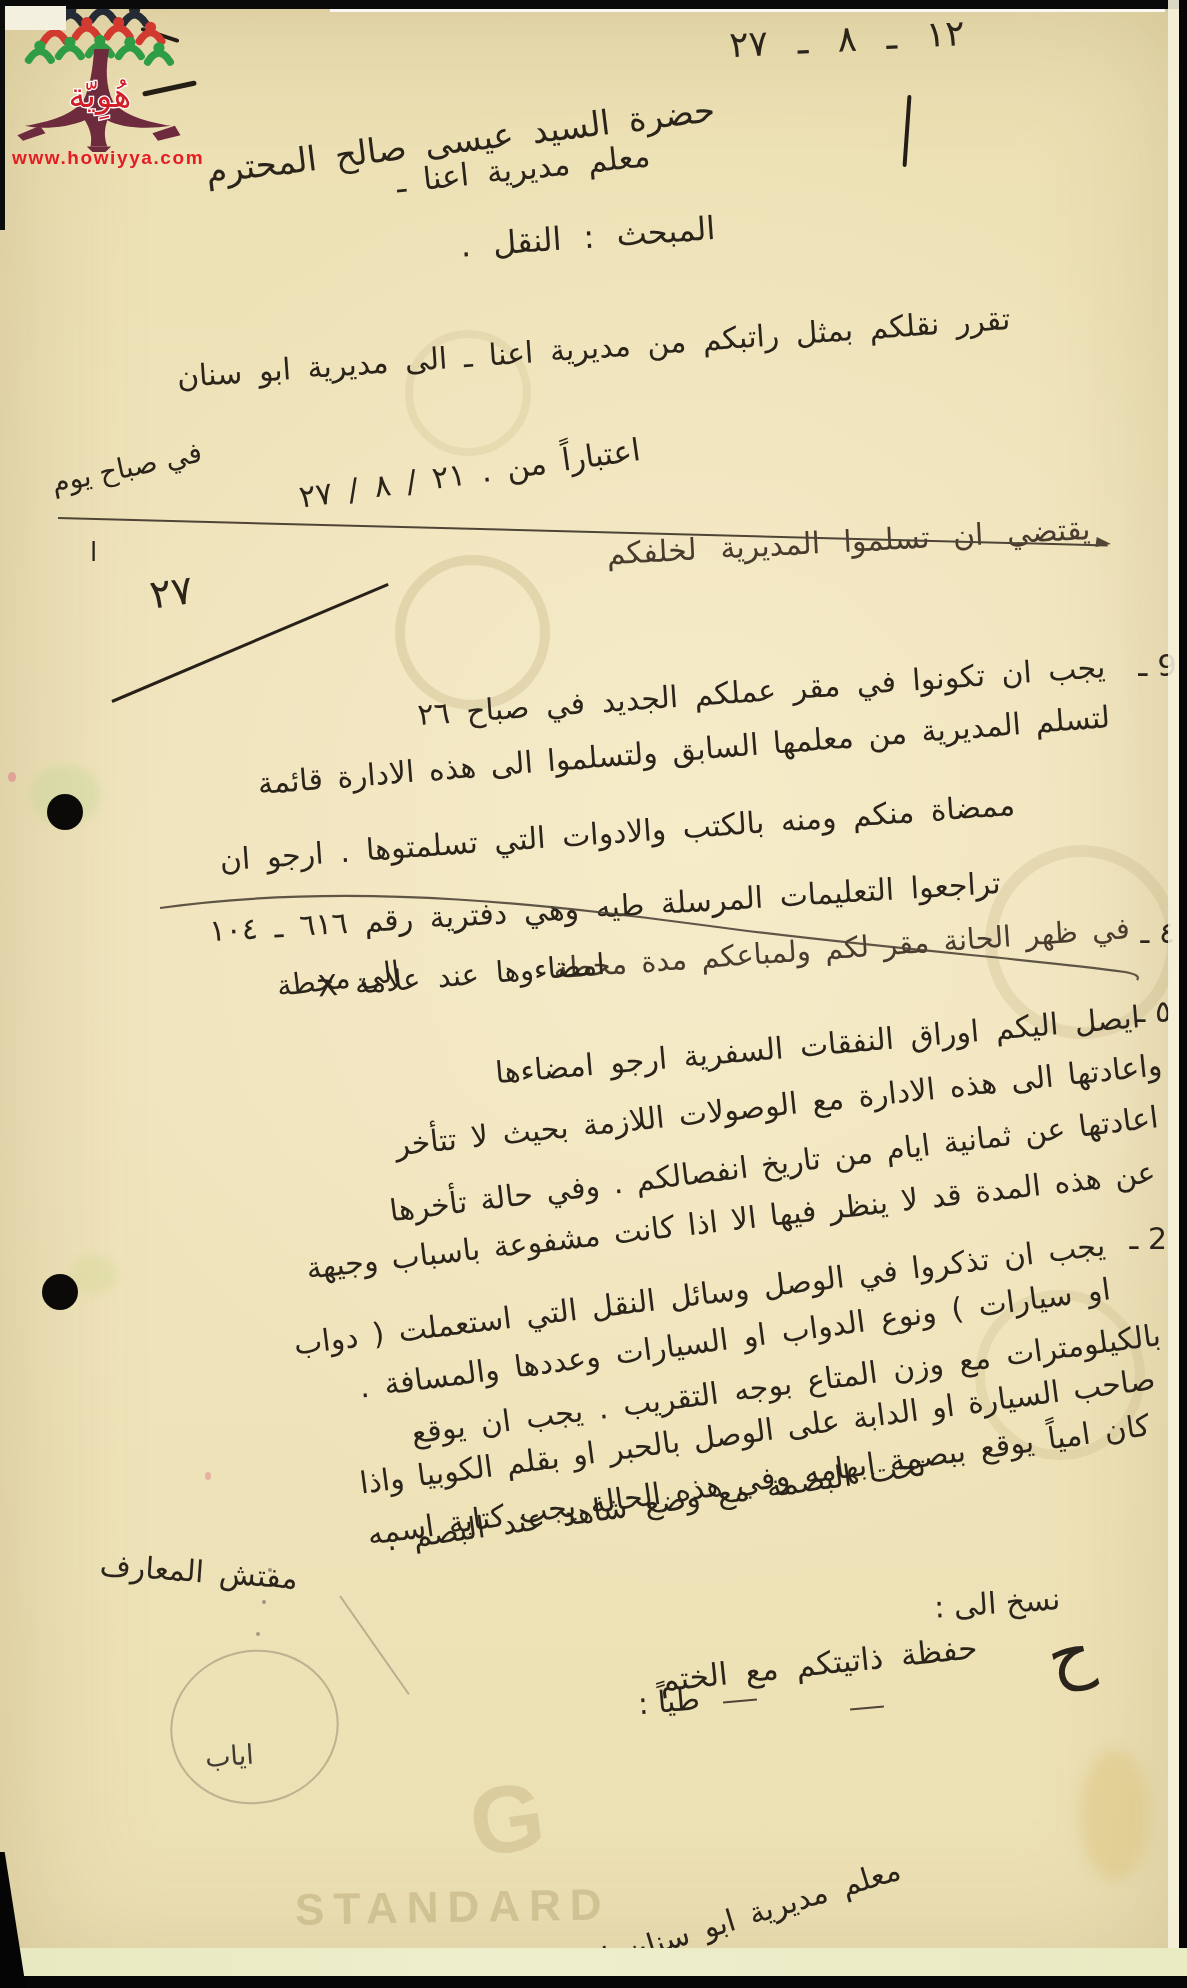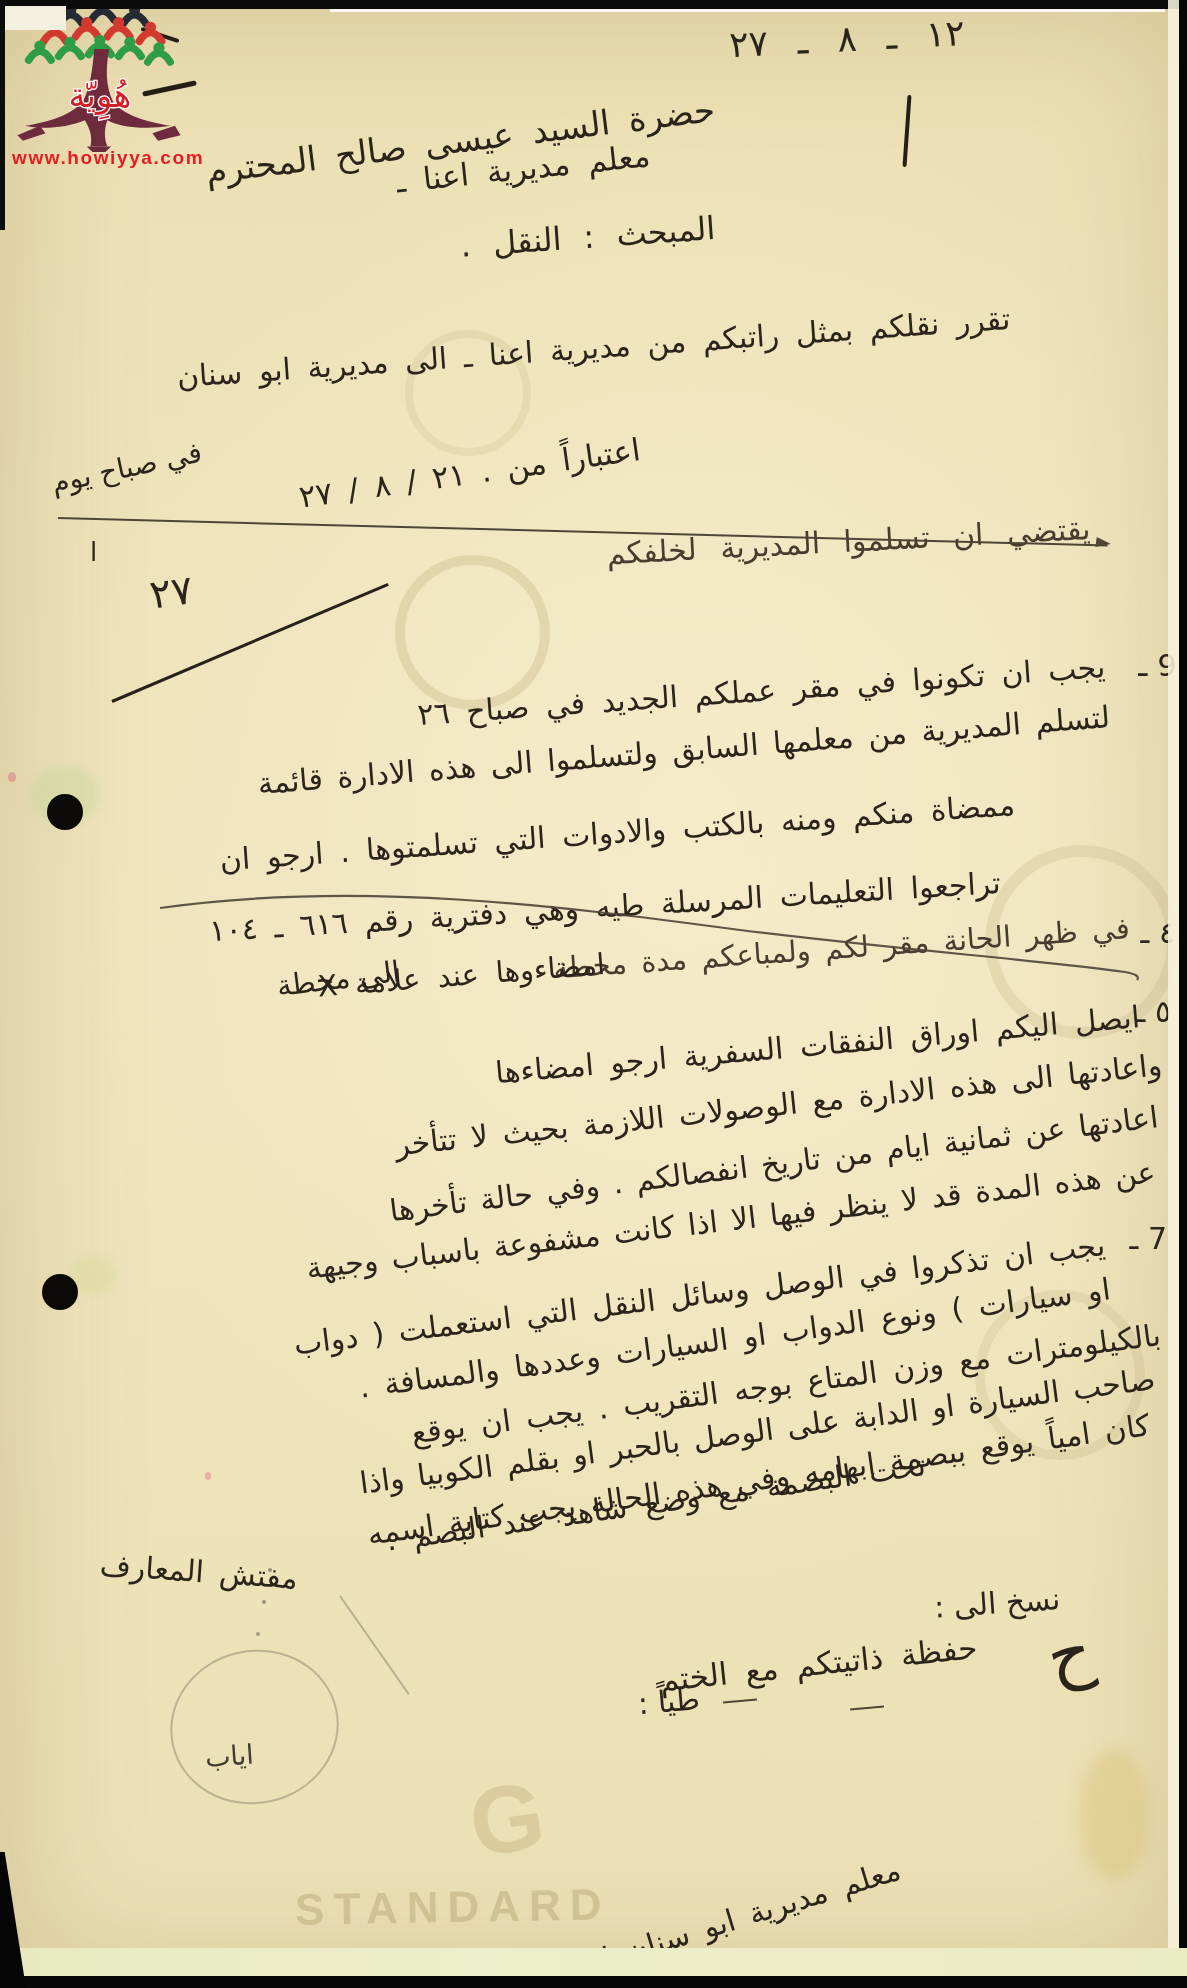--- a/index.html
+++ b/index.html
@@ -75,21 +75,21 @@
   <div class="hw" style="right:12px;top:916px;font-size:30px;">٤ ـ</div>
   <div class="hw" style="right:787px;top:955px;font-size:29px;transform:rotate(-7deg);">الى محطة</div>
   <div class="hw" style="right:582px;top:948px;font-size:29px;word-spacing:8px;transform:rotate(-4.5deg);">امضاءوها عند علامة X</div>
 
   <div class="hw" style="right:16px;top:995px;font-size:30px;">٥ ـ</div>
   <div class="hw" style="right:47px;top:1000px;font-size:30px;word-spacing:7px;transform:rotate(-5deg);">ايصل اليكم اوراق النفقات السفرية ارجو امضاءها</div>
   <div class="hw" style="right:25px;top:1048px;font-size:30px;word-spacing:5px;transform:rotate(-6deg);">واعادتها الى هذه الادارة مع الوصولات اللازمة بحيث لا تتأخر</div>
   <div class="hw" style="right:29px;top:1100px;font-size:30px;word-spacing:4px;transform:rotate(-7deg);">اعادتها عن ثمانية ايام من تاريخ انفصالكم . وفي حالة تأخرها</div>
   <div class="hw" style="right:32px;top:1155px;font-size:30px;word-spacing:4px;transform:rotate(-6.5deg);">عن هذه المدة قد لا ينظر فيها الا اذا كانت مشفوعة باسباب وجيهة</div>
 
-  <div class="hw" style="right:20px;top:1222px;font-size:30px;">7 ـ</div>
+  <div class="hw" style="right:20px;top:1222px;font-size:30px;">2 ـ</div>
   <div class="hw" style="right:82px;top:1228px;font-size:30px;word-spacing:5px;transform:rotate(-7deg);">يجب ان تذكروا في الوصل وسائل النقل التي استعملت ( دواب</div>
   <div class="hw" style="right:77px;top:1272px;font-size:30px;word-spacing:6px;transform:rotate(-7.5deg);">او سيارات ) ونوع الدواب او السيارات وعددها والمسافة .</div>
   <div class="hw" style="right:27px;top:1318px;font-size:30px;word-spacing:6px;transform:rotate(-7.5deg);">بالكيلومترات مع وزن المتاع بوجه التقريب . يجب ان يوقع</div>
   <div class="hw" style="right:32px;top:1362px;font-size:30px;word-spacing:4px;transform:rotate(-7.5deg);">صاحب السيارة او الدابة على الوصل بالحبر او بقلم الكوبيا واذا</div>
   <div class="hw" style="right:37px;top:1408px;font-size:30px;word-spacing:5px;transform:rotate(-8deg);">كان امياً يوقع ببصمة ابهامه وفي هذه الحالة يجب كتابة اسمه</div>
   <div class="hw" style="right:262px;top:1448px;font-size:30px;word-spacing:8px;transform:rotate(-8deg);">تحت البصمة مع وضع شاهد عند البصم .</div>
 
   <div class="hole" style="left:42px;top:1274px;"></div>
 
   <div class="hw la" style="left:100px;top:1548px;font-size:30px;word-spacing:6px;transform:rotate(4deg);">مفتش المعارف</div>

